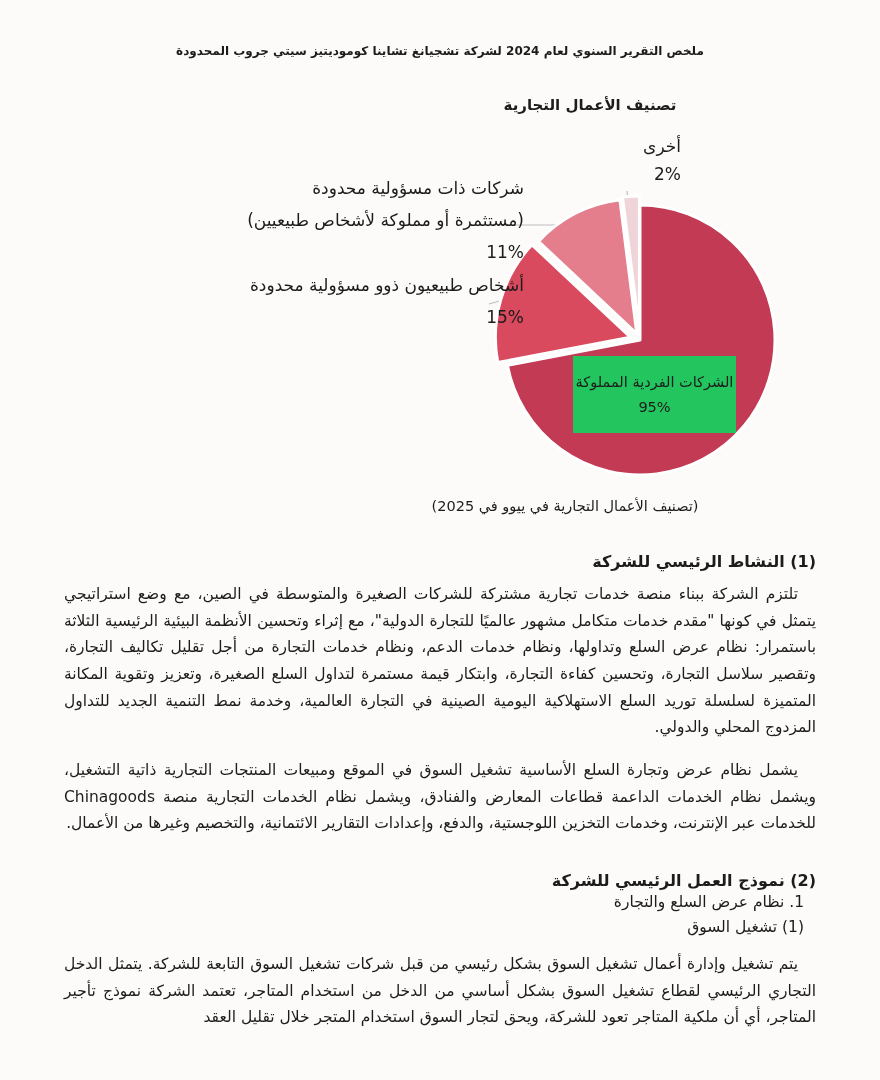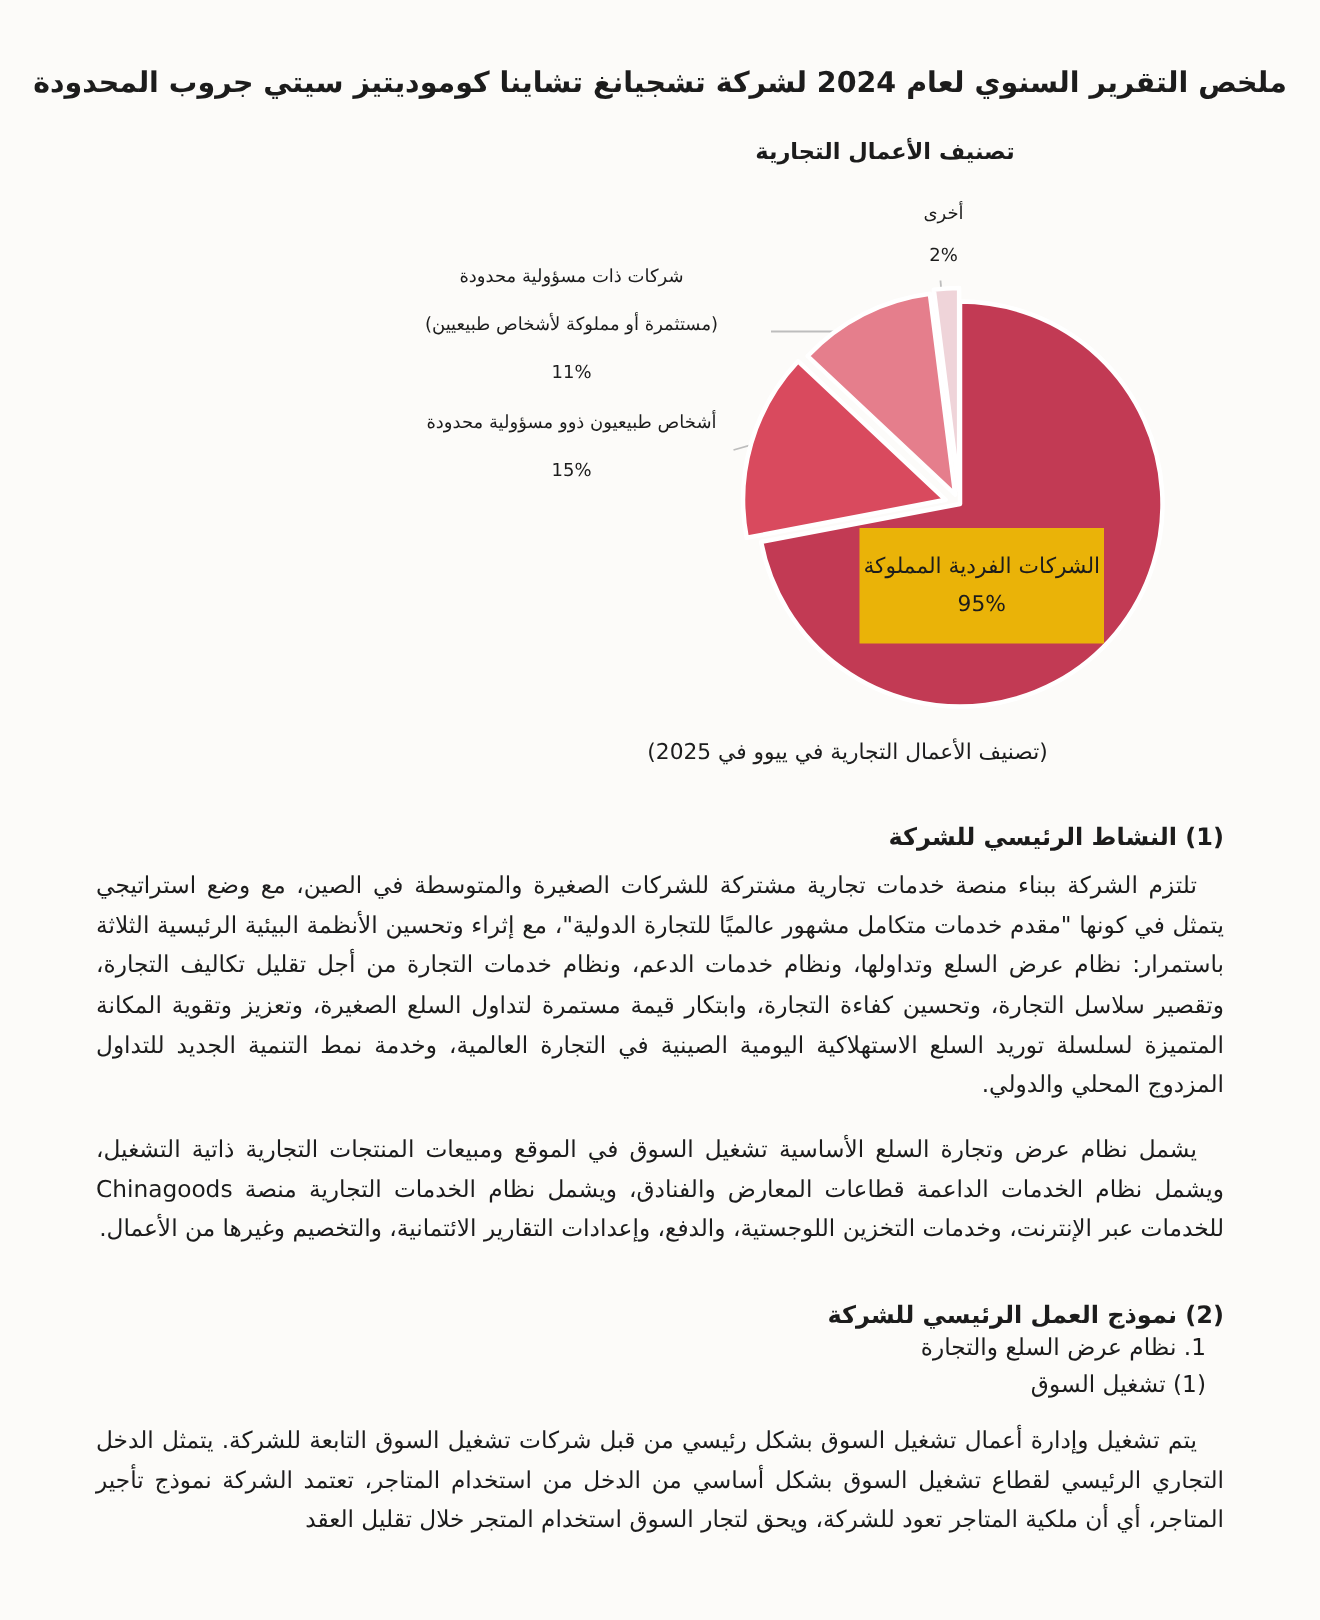--- a/index.html
+++ b/index.html
@@ -6,47 +6,46 @@
   body{
     width:880px;height:1080px;
     background:#fcfbf9;
     color:#1c1c1c;
     font-family:"DejaVu Sans", sans-serif;
     overflow:hidden;
   }
   .doc-title{
     margin-top:44px;
     text-align:center;
-    font-size:19px;
+    font-size:12px;
     font-weight:bold;
     letter-spacing:0;
   }
   .chart-wrap{
     position:relative;
     width:772px;
     height:452px;
-    margin-top:18px;
+    margin-top:30px;
   }
   .chart-wrap .abs{position:absolute;}
   .chart-title{
     left:332px;top:8px;width:300px;
     text-align:center;font-weight:bold;font-size:15px;
   }
   .pie-svg{left:0;top:0;}
   .cat-label{
-    text-align:center;
-    font-size:12px;
+    font-size:17px;
     line-height:32px;
   }
   .lbl-other{left:469px;top:44px;width:104px;line-height:28px;}
   .lbl-llc{left:130px;top:84px;width:286px;}
   .lbl-natural{left:130px;top:181px;width:286px;}
   .pie-callout{
     left:465px;top:268px;width:163px;height:77px;
-    background:#eab308;
+    background:#22c55e;
     display:flex;flex-direction:column;align-items:center;justify-content:center;
     gap:9px;
     font-size:14.5px;
   }
   .chart-caption{
     left:297px;top:410px;width:320px;
     text-align:center;font-size:14.5px;
   }
   .content{
     margin:0 64px;

